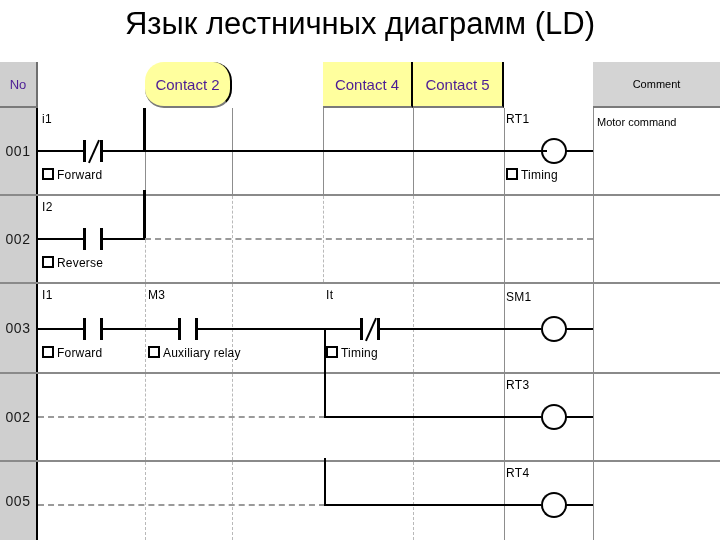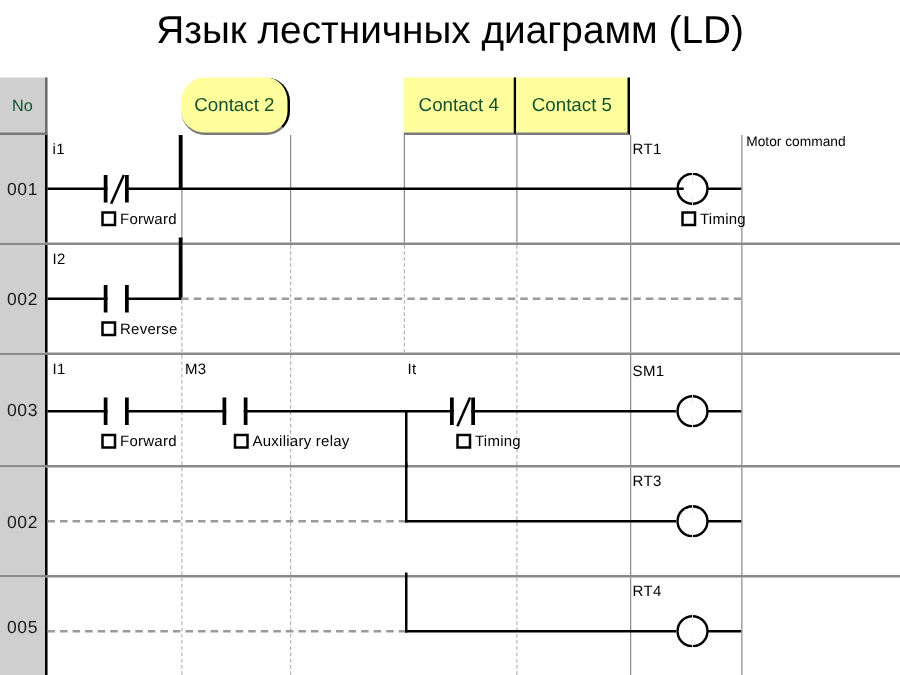--- a/index.html
+++ b/index.html
@@ -40,21 +40,21 @@
   }
 
   
   .hdr {
     position: absolute;
     top: 0; height: 46px;
     border-right: 2px solid #000;
     border-bottom: 2px solid #7a7a7a;
     display: flex; align-items: center; justify-content: center;
     font-size: 15px;
-    color: #14532d;
+    color: #4c1d95;
     white-space: nowrap;
     font-family: "Liberation Sans", sans-serif;
   }
   .hdr.no      { left: 0;   width: 38px;  background: #cfcfcf; border-right: 2px solid #6f6f6f; font-size: 13px; }
   .hdr.c1      { left: 38px;  width: 107px; background: #ffff9e; }
   .hdr.c2      { left: 145px; width: 87px;  background: #ffff9e; border-radius: 19px; }
   .hdr.c3      { left: 232px; width: 91px;  background: #ffff9e; }
   .hdr.c4      { left: 323px; width: 90px;  background: #ffff9e; }
   .hdr.c5      { left: 413px; width: 91px;  background: #ffff9e; }
   .hdr.coil    { left: 504px; width: 89px;  background: #68b0f0; border-right: 2px solid #6f6f6f; }
@@ -169,23 +169,22 @@
     position: absolute;
     font-size: 12px;
     color: #000;
     white-space: nowrap;
     letter-spacing: 0.3px;
   }
 
   
   .chkwrap {
     position: absolute;
-    display: flex; align-items: center;
+    display: flex; 
     white-space: nowrap;
-    margin-left: 39px;
   }
   .chkbox {
     width: 12px; height: 12px;
     border: 2px solid #000;
     background: #fff;
     flex: none;
   }
   .chklabel {
     margin-left: 3px;
     font-size: 12px;
@@ -207,20 +206,21 @@
 <div id="page">
 
   <div id="title">Язык лестничных диаграмм (LD)</div>
 
   <div id="ladder">
 
     <div class="hdr no">No</div>
     <div class="hdr c2">Contact 2</div>
     <div class="hdr c4">Contact 4</div>
     <div class="hdr c5">Contact 5</div>
+    <div class="hdr comment">Comment</div>
 
     <div class="row" style="top:46px; height:88px;">
       <div class="row-no">001</div>
       <div class="row-body">
 
         <div class="vsep solid" style="left:107px;"></div>
         <div class="vsep solid" style="left:194px;"></div>
         <div class="vsep solid" style="left:285px;"></div>
         <div class="vsep solid" style="left:375px;"></div>
         <div class="vsep coilsep" style="left:466px;"></div>
@@ -249,21 +249,21 @@
           <div class="gapmask"></div>
           <div class="half l"></div>
           <div class="half r"></div>
         </div>
         <div class="rung" style="left:528px; top:42px; width:27px;"></div>
         <div class="chkwrap" style="left:468px; top:60px;">
           <div class="chkbox"></div>
           <div class="chklabel">Timing</div>
         </div>
 
-        <div class="comment" style="left:559px; top:0;">Motor command</div>
+        <div class="comment" style="left:559px; top:8px;">Motor command</div>
       </div>
     </div>
 
     <div class="row" style="top:134px; height:88px;">
       <div class="row-no">002</div>
       <div class="row-body">
         <div class="vsep" style="left:107px;"></div>
         <div class="vsep" style="left:194px;"></div>
         <div class="vsep" style="left:285px;"></div>
         <div class="vsep" style="left:375px;"></div>

